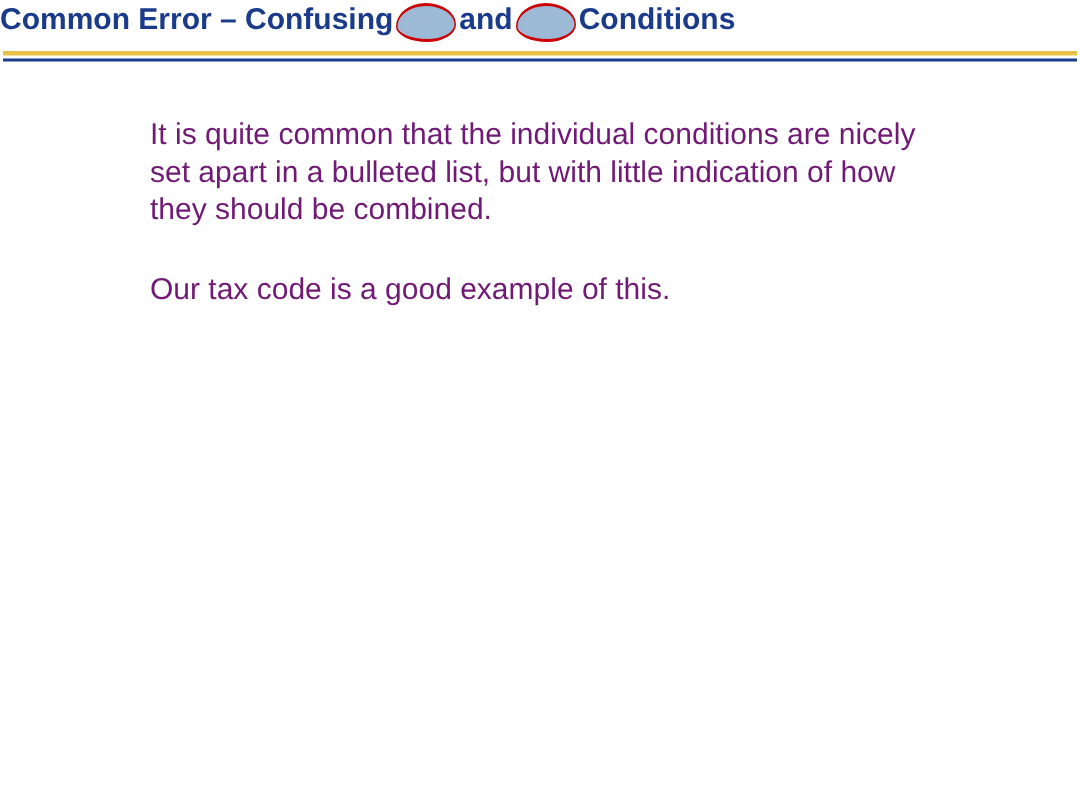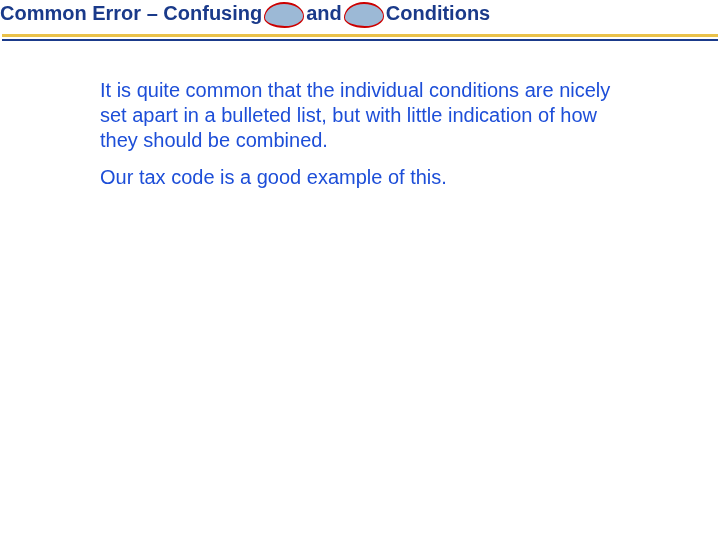--- a/index.html
+++ b/index.html
@@ -51,25 +51,25 @@
     }
     .underline .blue {
       position: absolute; left: 0; top: 5px; width: 100%; height: 2px; background: #1a3a8a;
     }
     .body {
       position: absolute;
       left: 100px;
       top: 78px;
       width: 540px;
       font-size: 20px;
-      color: #1d4ed8;
+      color: #701a75;
       line-height: 1.25;
     }
     .para2 {
-      margin-top: 12px;
+      margin-top: 28px;
     }
   </style>
 </head>
 <body>
 
 <div class="slide">
 
   <div class="title-row">
     <span class="title-text">Common Error – Confusing</span>
     <span class="blob-wrap">

